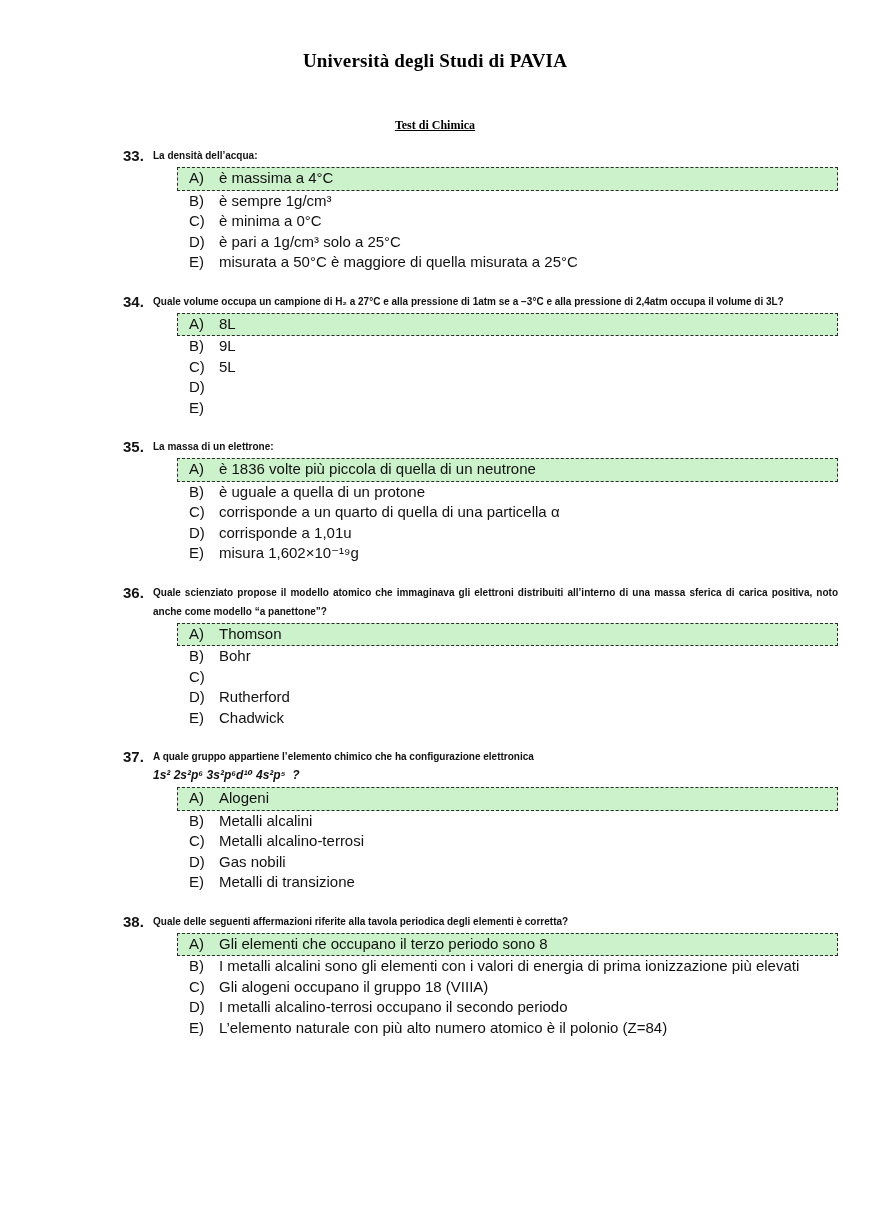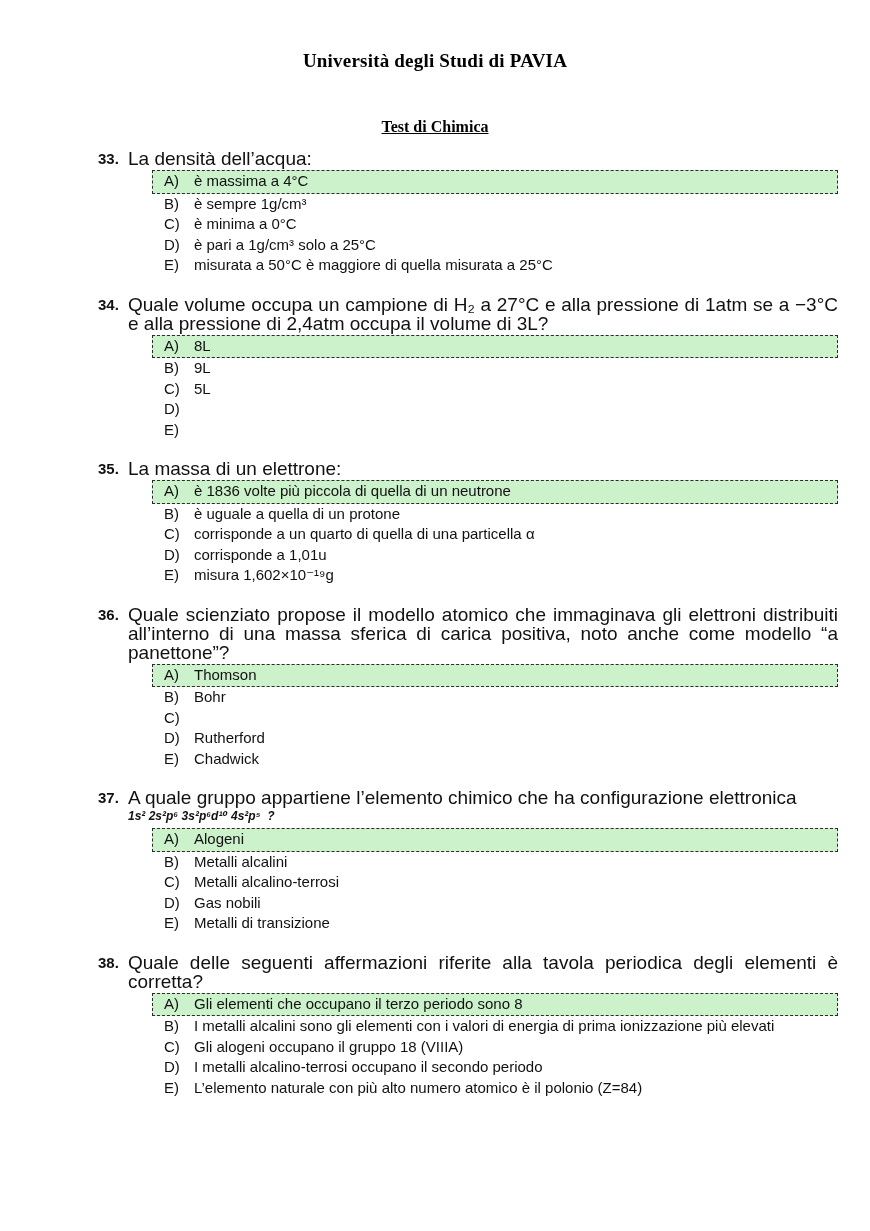--- a/index.html
+++ b/index.html
@@ -20,43 +20,43 @@
     font-family: "Liberation Serif", "DejaVu Serif", serif;
     font-size: 19px;
     font-weight: bold;
     color: #000000;
     letter-spacing: 0.2px;
   }
   .test-title {
     margin: 46px 0 0 0;
     text-align: center;
     font-family: "Liberation Serif", "DejaVu Serif", serif;
-    font-size: 16px;
+    font-size: 12px;
     font-weight: bold;
     text-decoration: underline;
     color: #000000;
   }
-  .questions { margin-top: 13px; }
+  .questions { margin-top: 13px; margin-left: 25px; }
   .question {
     position: relative;
     margin: 0 32px 19px 128px; 
   }
   .q-number {
     position: absolute;
     left: -30px;
     top: 0;
     font-size: 15px;
     line-height: 19px;
     font-weight: bold;
   }
   .q-text {
     margin: 0;
-    font-size: 19px;
+    font-size: 10px;
     line-height: 19px;
-    font-weight: normal;
+    font-weight: bold;
     text-align: justify;
   }
   .q-formula {
     margin: 0;
     font-size: 12px;
     line-height: 19px;
     font-weight: bold;
     font-style: italic;
     white-space: pre-wrap;
   }

